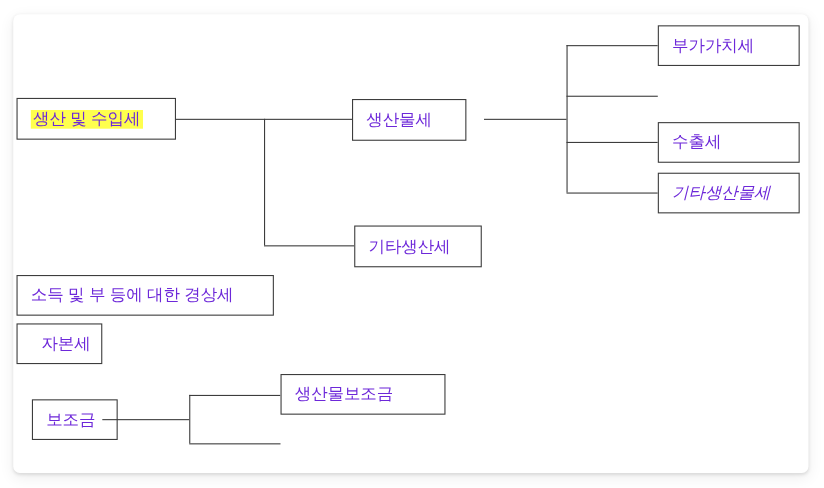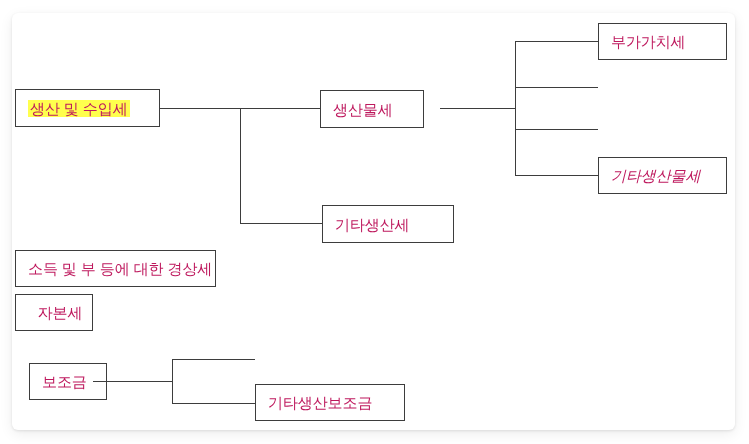--- a/index.html
+++ b/index.html
@@ -38,21 +38,21 @@
     top: 0;
     width: 749px;
     height: 444px;
   }
 
   .node {
     position: absolute;
     box-sizing: border-box;
     border: 1px solid #3d3d3d;
     background: #ffffff;
-    color: #be185d;
+    color: #6d28d9;
     font-size: 15px;
     line-height: 1;
     display: flex;
     align-items: center;
     padding-left: 12px;
     letter-spacing: -0.1px;
     white-space: nowrap;
   }
 
   .node .label {
@@ -94,61 +94,64 @@
     <div class="vline" style="left:240px; top:108px; height:115px;"></div>
 
     <div class="hline" style="left:240px; top:108px; width:80px;"></div>
 
     <div class="hline" style="left:240px; top:223px; width:82px;"></div>
 
     <div class="node" style="left:320px; top:90px; width:104px; height:38px;">
       <span class="label">생산물세</span>
     </div>
 
-    <div class="node" style="left:322px; top:205px; width:132px; height:38px;">
+    <div class="node" style="left:322px; top:205px; width:116px; height:38px;">
       <span class="label">기타생산세</span>
     </div>
 
     <div class="hline" style="left:440px; top:108px; width:75px;"></div>
 
     <div class="vline" style="left:515px; top:41px; height:134px;"></div>
 
     <div class="hline" style="left:515px; top:41px; width:83px;"></div>
     <div class="hline" style="left:515px; top:87px; width:83px;"></div>
     <div class="hline" style="left:515px; top:129px; width:83px;"></div>
     <div class="hline" style="left:515px; top:175px; width:83px;"></div>
 
     <div class="node" style="left:598px; top:23px; width:129px; height:37px;">
       <span class="label">부가가치세</span>
     </div>
 
 
+    <div class="node" style="left:598px; top:111px; width:129px; height:37px;">
+      <span class="label">수출세</span>
+    </div>
 
     <div class="node" style="left:598px; top:157px; width:129px; height:37px;font-style:italic;">
       <span class="label">기타생산물세</span>
     </div>
 
-    <div class="node" style="left:15px; top:250px; width:201px; height:37px;">
+    <div class="node" style="left:15px; top:250px; width:234px; height:37px;">
       <span class="label">소득 및 부 등에 대한 경상세</span>
     </div>
 
     <div class="node" style="left:15px; top:294px; width:78px; height:37px;justify-content:center;">
       <span class="label">자본세</span>
     </div>
 
     <div class="node" style="left:29px; top:363px; width:78px; height:37px;">
       <span class="label">보조금</span>
     </div>
 
     <div class="hline" style="left:93px; top:381px; width:79px;"></div>
 
     <div class="vline" style="left:172px; top:359px; height:44px;"></div>
 
     <div class="hline" style="left:172px; top:359px; width:83px;"></div>
     <div class="hline" style="left:172px; top:403px; width:83px;"></div>
 
+    <div class="node" style="left:255px; top:340px; width:150px; height:37px;">
+      <span class="label">생산물보조금</span>
+    </div>
 
-    <div class="node" style="left:255px; top:384px; width:150px; height:37px;">
-      <span class="label">기타생산보조금</span>
-    </div>
 
   </div>
 </div>
 
 </body></html>

